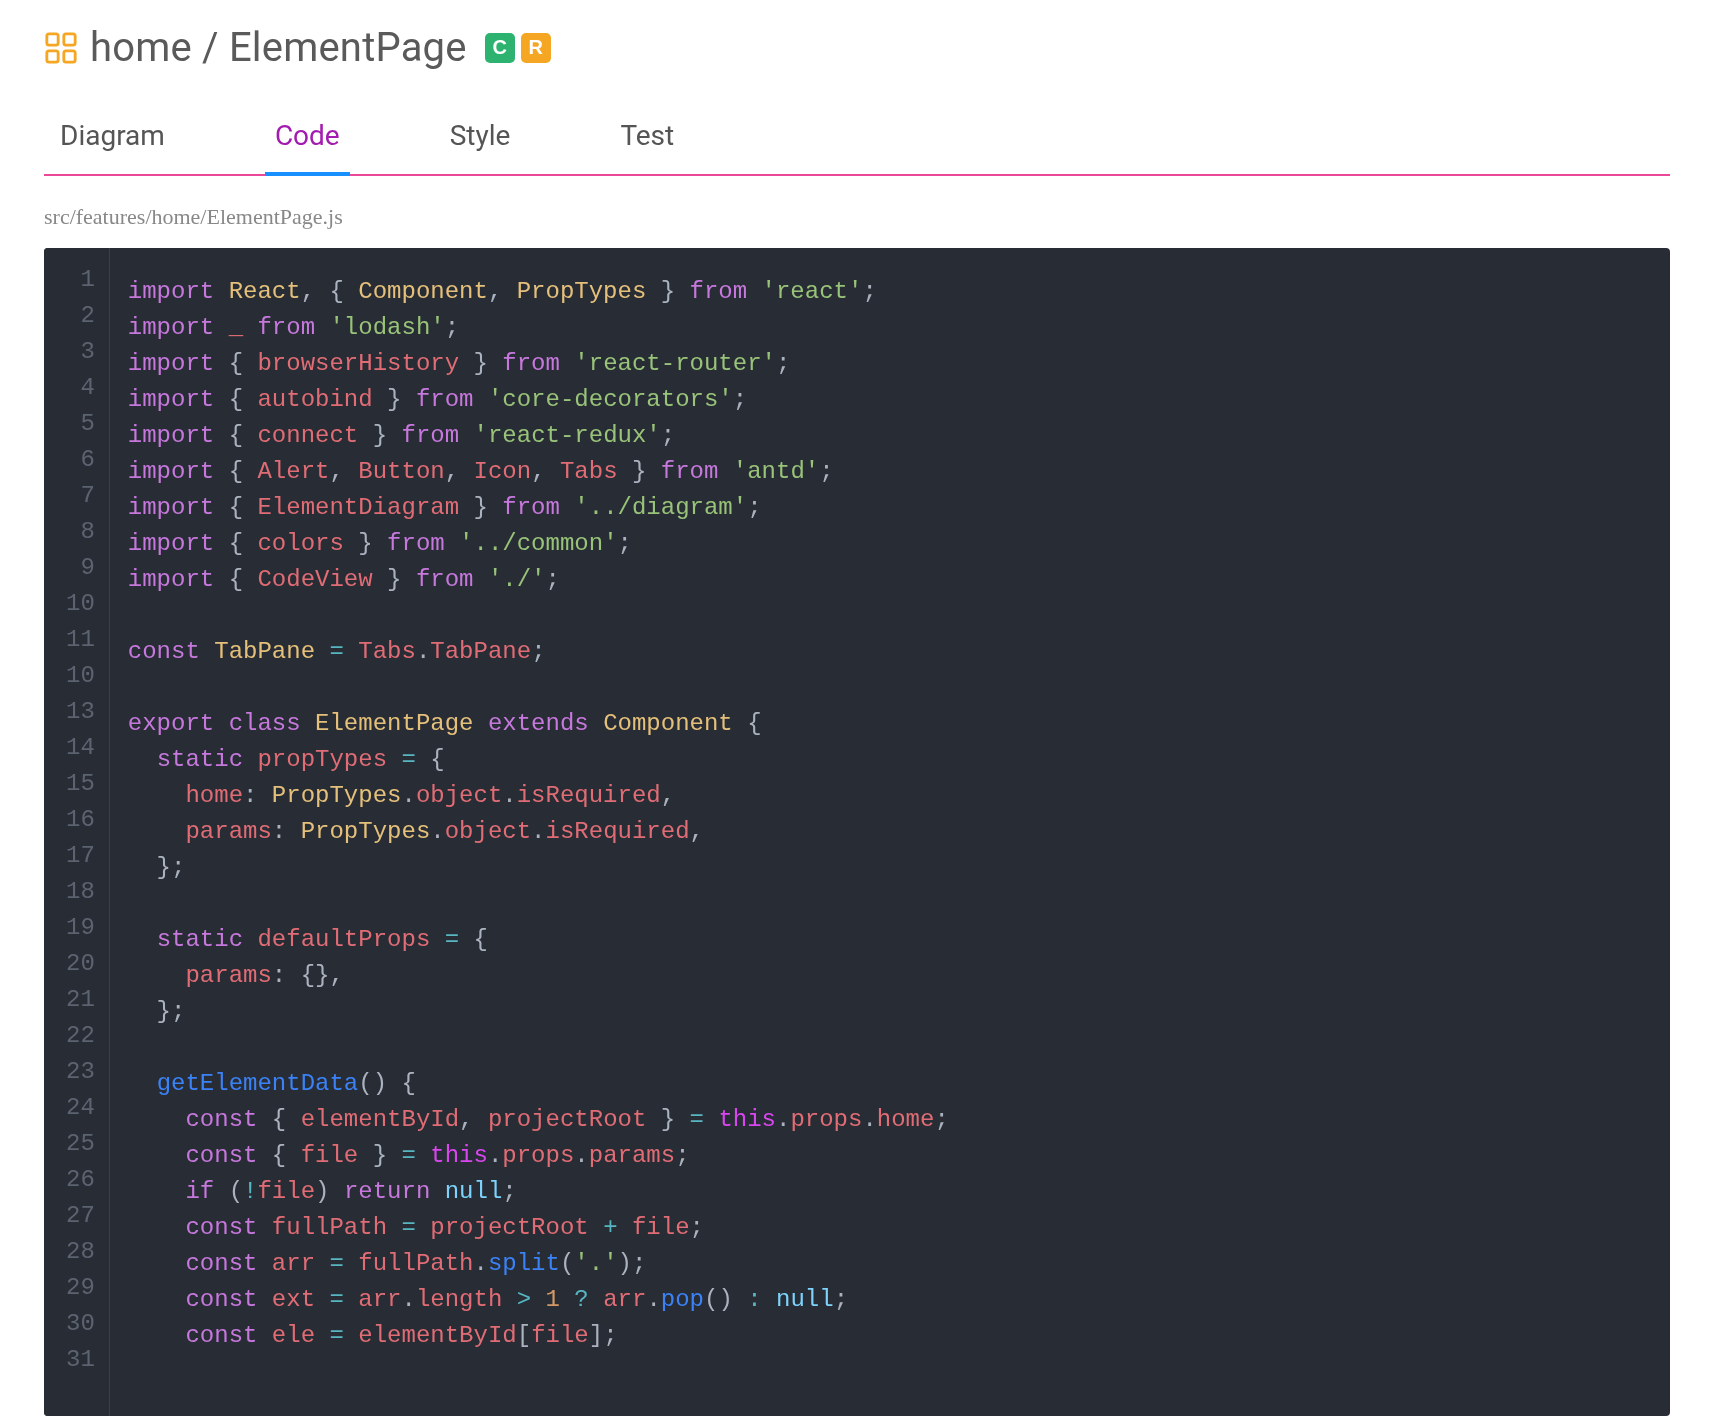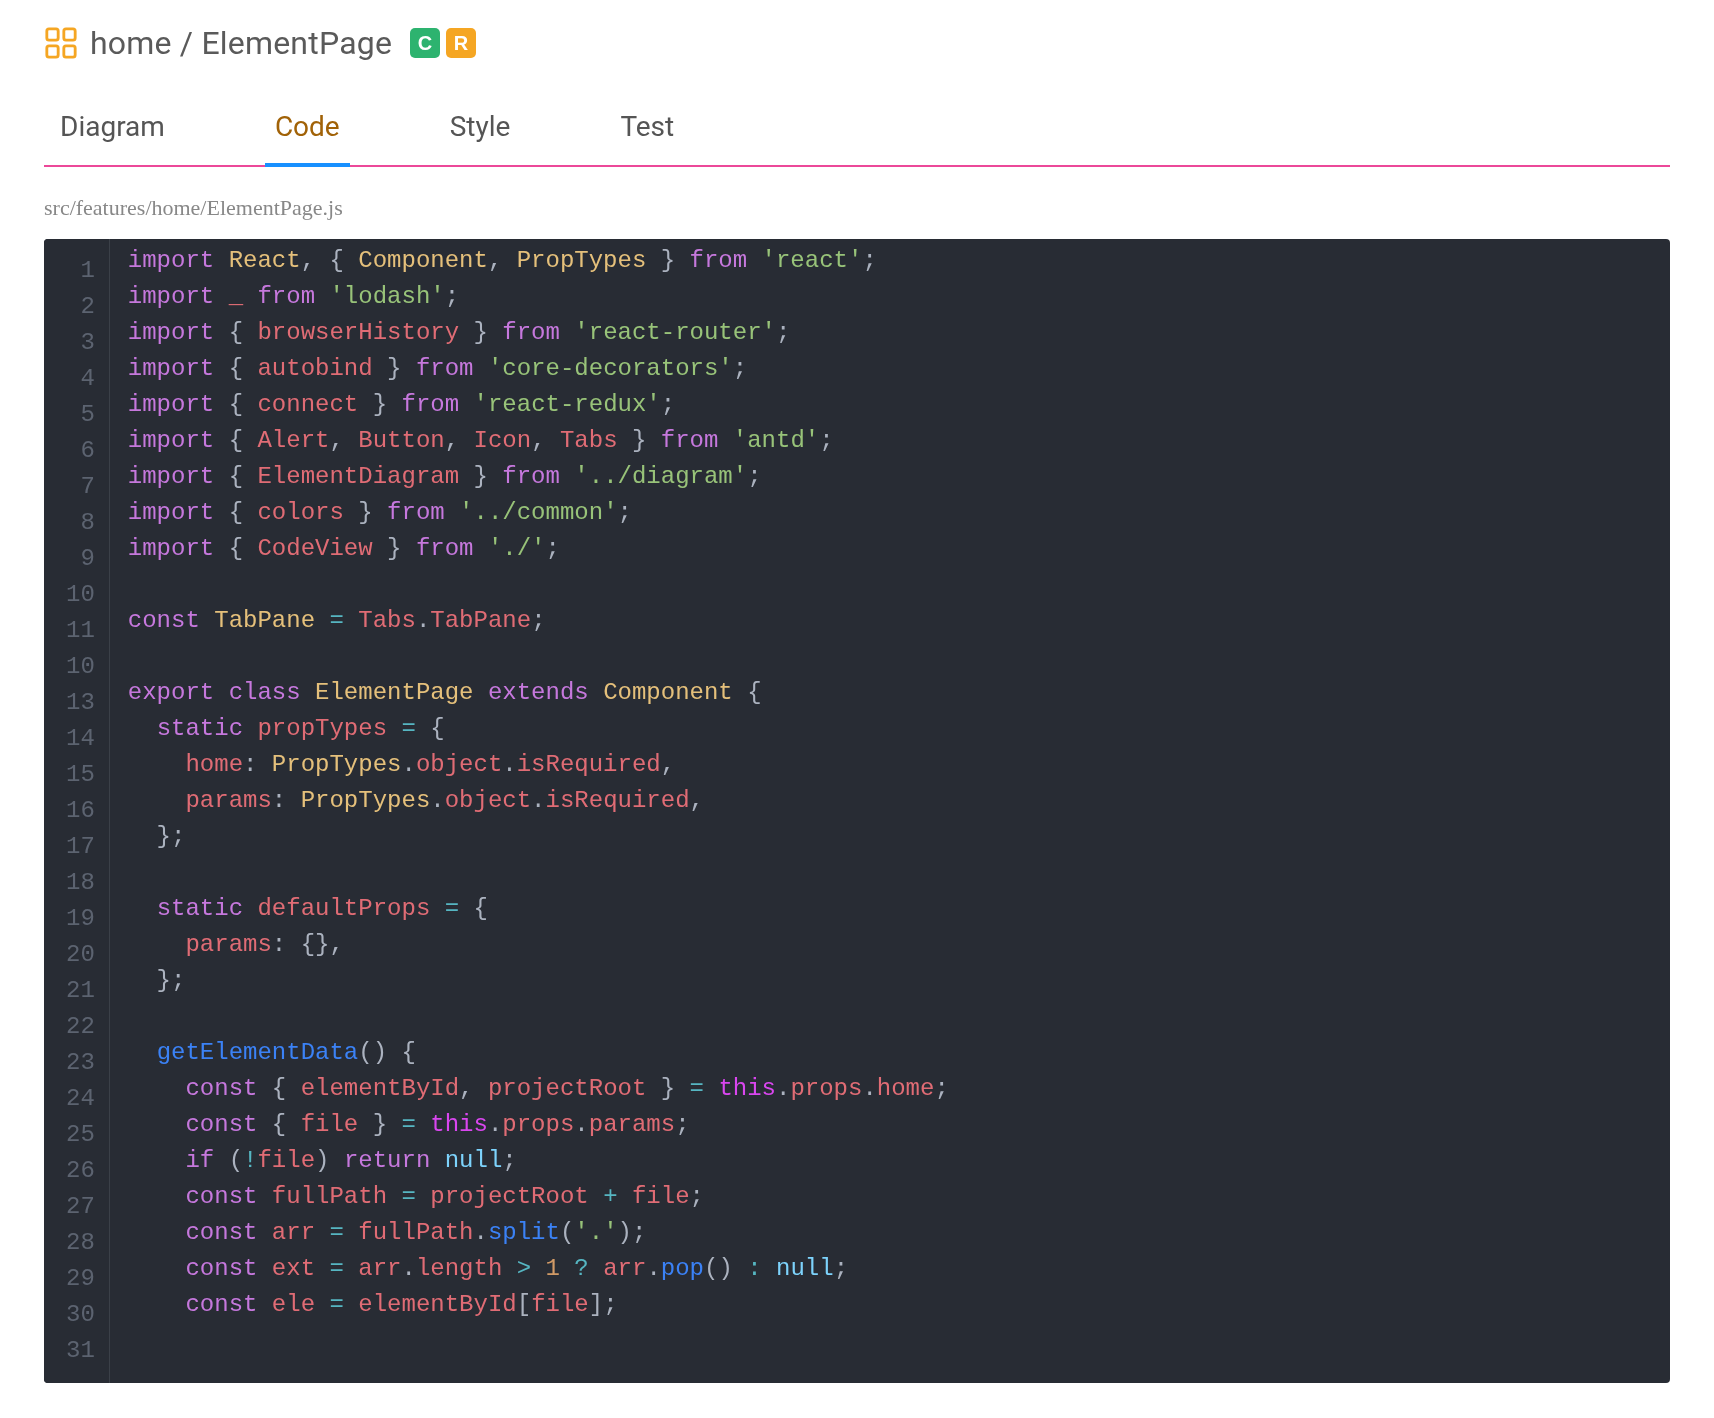--- a/index.html
+++ b/index.html
@@ -21,21 +21,21 @@
   }
   .app-icon {
     width: 34px;
     height: 34px;
     display: inline-flex;
     align-items: center;
     justify-content: center;
   }
   .app-icon svg { width: 34px; height: 34px; }
   .breadcrumb-text {
-    font-size: 32px;
+    font-size: 40px;
     font-weight: 400;
     color: #5a5a5a;
     letter-spacing: 0.2px;
   }
   .badges {
     display: flex;
     gap: 6px;
     margin-left: 6px;
   }
   .badge {
@@ -61,21 +61,21 @@
     margin-bottom: 28px;
   }
   .tab {
     font-size: 28px;
     color: #555;
     padding: 14px 0 22px 0;
     cursor: pointer;
     position: relative;
   }
   .tab.active {
-    color: #a16207;
+    color: #a21caf;
   }
   .tab.active::after {
     content: "";
     position: absolute;
     left: -10px;
     right: -10px;
     bottom: -2px;
     height: 4px;
     background: #1890ff;
   }
@@ -104,21 +104,21 @@
     color: #5c6370;
     text-align: right;
     user-select: none;
     border-right: 1px solid #3b4048;
   }
   .gutter div {
     padding: 0 14px 0 22px;
     height: 36px;
   }
   .codebody {
-    padding: 4px 18px;
+    padding: 26px 18px;
     white-space: pre;
     color: #abb2bf;
   }
   .codebody div { height: 36px; }
   .tok-kw   { color: #c678dd; }  
   .tok-def  { color: #e5c07b; }  
   .tok-var  { color: #e06c75; }  
   .tok-str  { color: #98c379; }  
   .tok-fn   { color: #3b82f6; }  
   .tok-num  { color: #d19a66; }  

